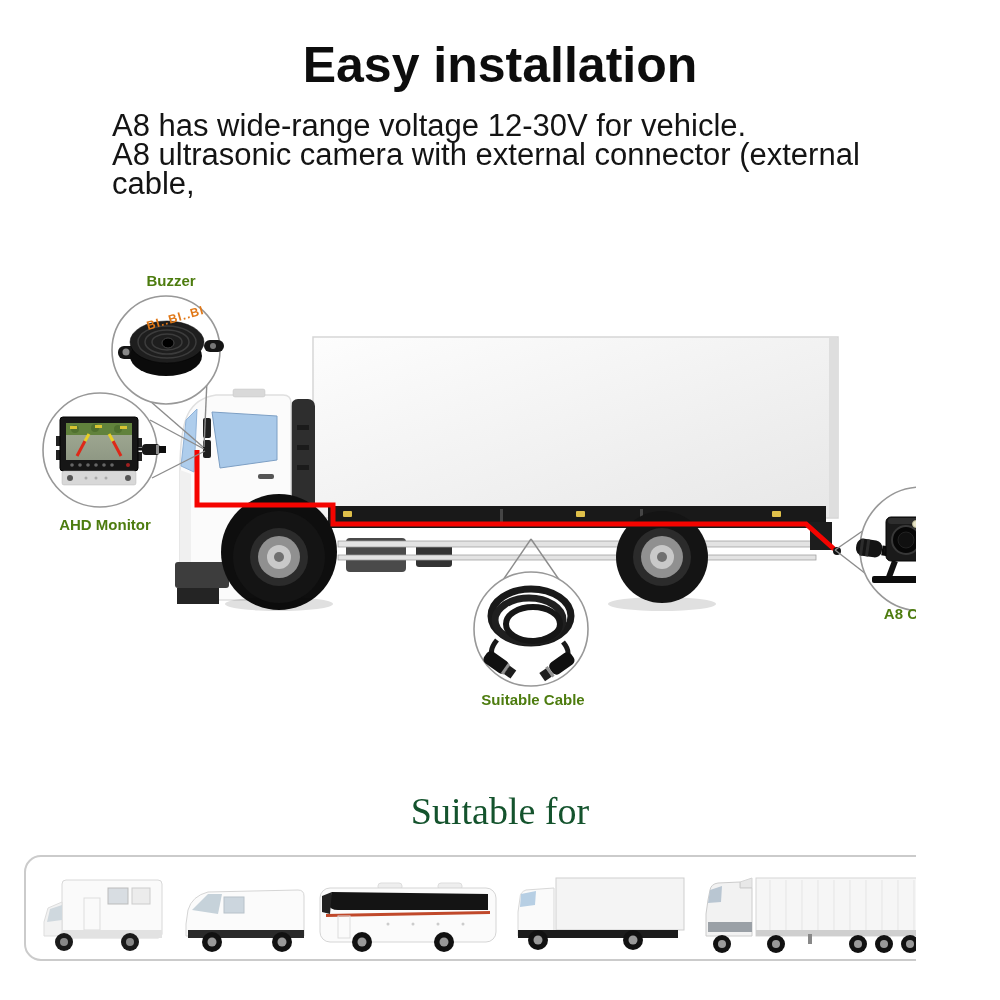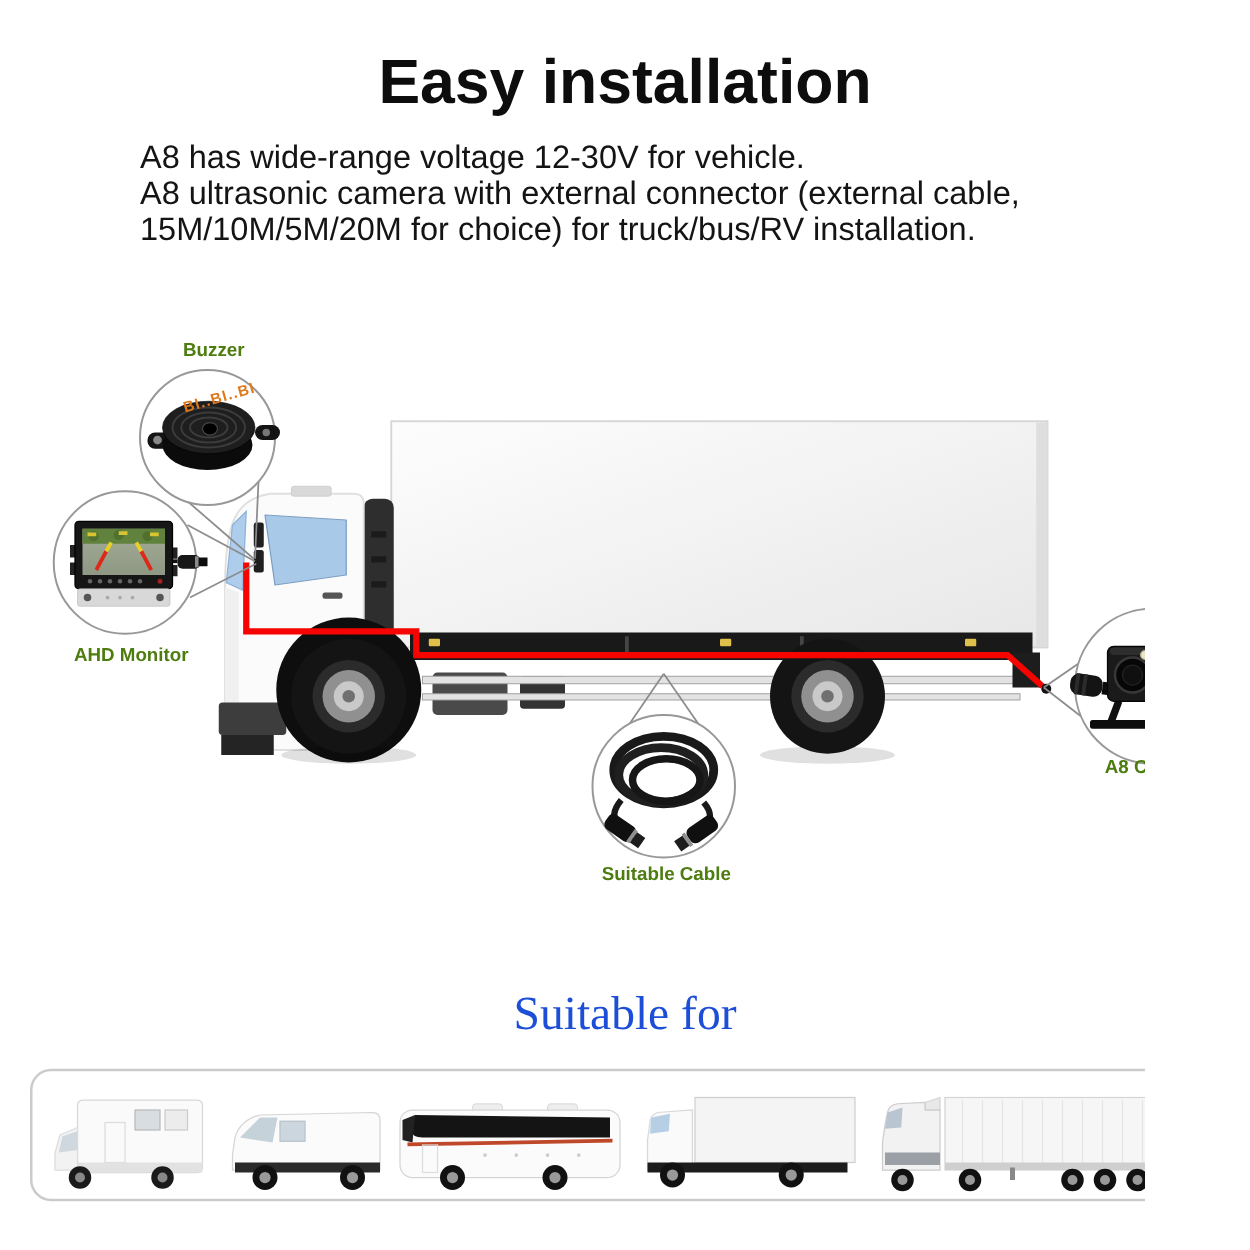--- a/index.html
+++ b/index.html
@@ -1,37 +1,36 @@
 <!DOCTYPE html>
 <html><head>
 <meta charset="utf-8">
 <style>
   html,body{margin:0;padding:0;background:#ffffff;}
   .page{position:relative;width:916px;height:1000px;background:#fff;overflow:hidden;
         font-family:"Liberation Sans",sans-serif;color:#111;}
   .main-title{position:absolute;top:36px;left:0;width:1000px;text-align:center;
         font-size:50px;font-weight:bold;color:#0d0d0d;letter-spacing:0;}
-  .desc{position:absolute;left:112px;top:111px;font-size:26px;line-height:29px;color:#141414;}
+  .desc{position:absolute;left:112px;top:111px;font-size:31px;line-height:29px;color:#141414;}
   .diagram-svg{position:absolute;left:0;top:0;width:1000px;height:1000px;}
   .callout-label{position:absolute;transform:translateX(-50%);font-size:15px;font-weight:bold;
         color:#4d7c0f;white-space:nowrap;}
   .suitable-heading{position:absolute;top:789px;left:0;width:1000px;text-align:center;
-        font-family:"Liberation Serif",serif;font-size:38px;color:#1d4ed8;}
+        font-family:"Liberation Serif",serif;font-size:38px;color:#14532d;}
 </style>
 </head>
 <body>
 
 <div class="page">
 
   <div class="main-title">Easy installation</div>
 
   <div class="desc">
     <div>A8 has wide-range voltage 12-30V for vehicle.</div>
     <div>A8 ultrasonic camera with external connector (external cable,</div>
-    <div>15M/10M/5M/20M for choice) for truck/bus/RV installation.</div>
   </div>
 
   <svg class="diagram-svg" viewBox="0 0 1000 1000" xmlns="http://www.w3.org/2000/svg">
     <defs>
       <linearGradient id="gBox" x1="0" y1="0" x2="1" y2="1">
         <stop offset="0" stop-color="#fdfdfd"></stop>
         <stop offset="1" stop-color="#e7e7e7"></stop>
       </linearGradient>
       <linearGradient id="gScreen" x1="0" y1="0" x2="0" y2="1">
         <stop offset="0" stop-color="#a3ac95"></stop>

